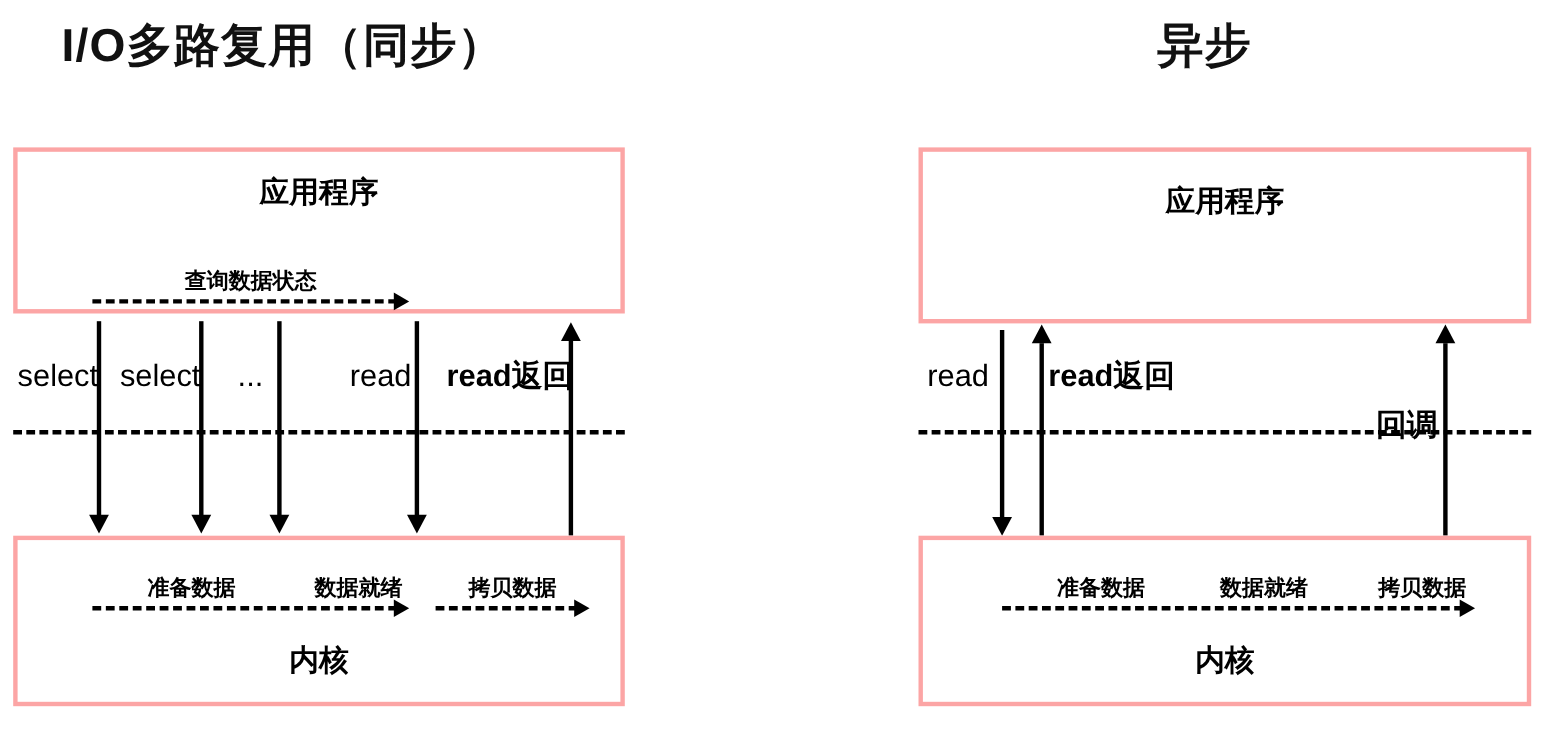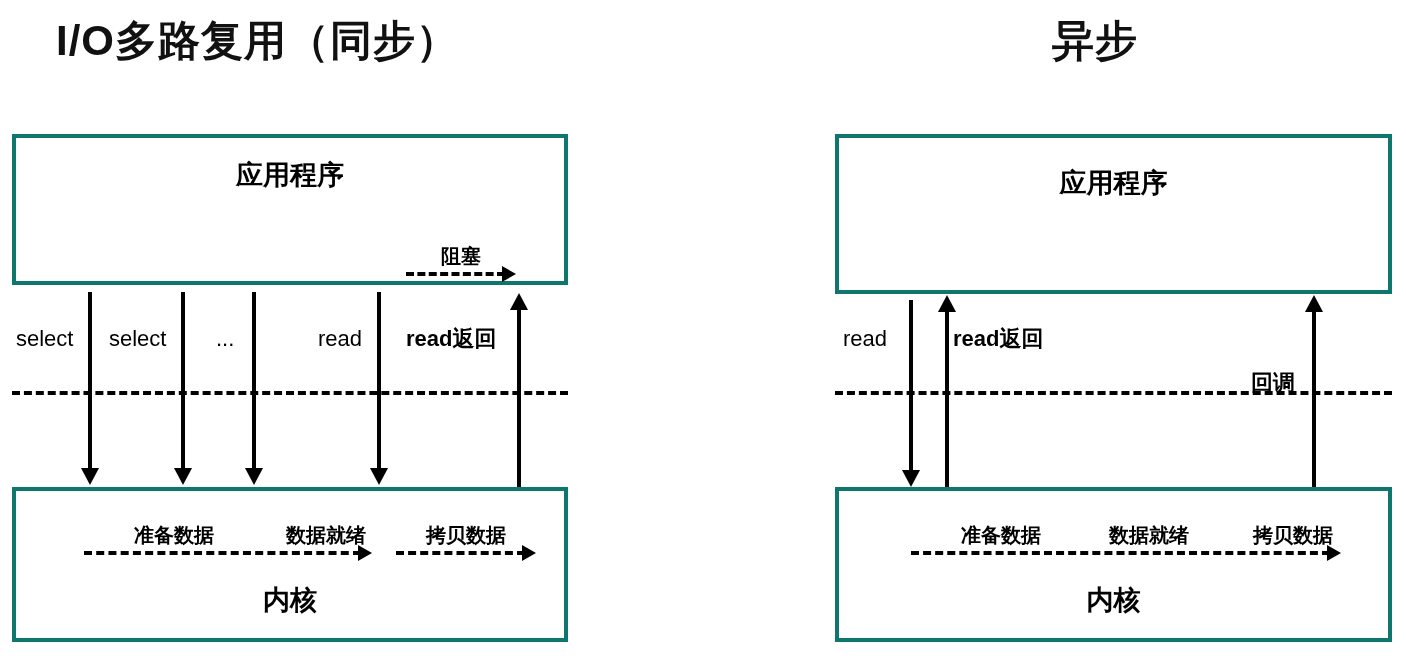--- a/index.html
+++ b/index.html
@@ -16,21 +16,21 @@
     position:absolute;
     font-size:42px;font-weight:700;letter-spacing:1px;
     white-space:nowrap;line-height:1;
     color:#111111;
   }
   #title-left{left:56px;top:20px;}
   #title-right{left:349px;top:20px;}
 
   .box{
     position:absolute;
-    border:4px solid #0f766e;
+    border:4px solid #fca5a5;
     background:#ffffff;
     box-sizing:border-box;
   }
   .box-label{
     position:absolute;left:0;width:100%;
     text-align:center;
     font-size:27px;font-weight:700;
     line-height:1;white-space:nowrap;
   }
 
@@ -67,21 +67,21 @@
     border-left:9px solid transparent;
     border-right:9px solid transparent;
   }
   .v-head-up{
     position:absolute;width:0;height:0;
     border-bottom:17px solid #000000;
     border-left:9px solid transparent;
     border-right:9px solid transparent;
   }
   .v-label{
-    position:absolute;font-size:22px;line-height:1;
+    position:absolute;font-size:28px;line-height:1;
     white-space:nowrap;
   }
   .v-label.zh{font-weight:700;}
 
   .sep-line{
     position:absolute;height:0;
     border-top:4px dashed #000000;
   }
 
   .watermark{
@@ -93,26 +93,26 @@
 </head>
 <body>
 
 <div class="panel" id="panel-left">
 
   <div class="panel-title" id="title-left">I/O多路复用（同步）</div>
 
   <div class="box" style="left:12px;top:134px;width:556px;height:151px;">
     <div class="box-label" style="top:24px;">应用程序</div>
 
-
-    <div class="h-flow" style="left:390px;top:94px;width:110px;height:50px;">
-      <div class="h-label">阻塞</div>
+    <div class="h-flow" style="left:68px;top:94px;width:288px;height:50px;">
+      <div class="h-label">查询数据状态</div>
       <div class="h-line"></div>
       <div class="h-head"></div>
     </div>
+
   </div>
 
   <div class="v-arrow" style="left:88px;top:292px;height:178px;"></div>
   <div class="v-head-down" style="left:81px;top:468px;"></div>
   <div class="v-label" style="left:16px;top:328px;">select</div>
 
   <div class="v-arrow" style="left:181px;top:292px;height:178px;"></div>
   <div class="v-head-down" style="left:174px;top:468px;"></div>
   <div class="v-label" style="left:109px;top:328px;">select</div>
 

